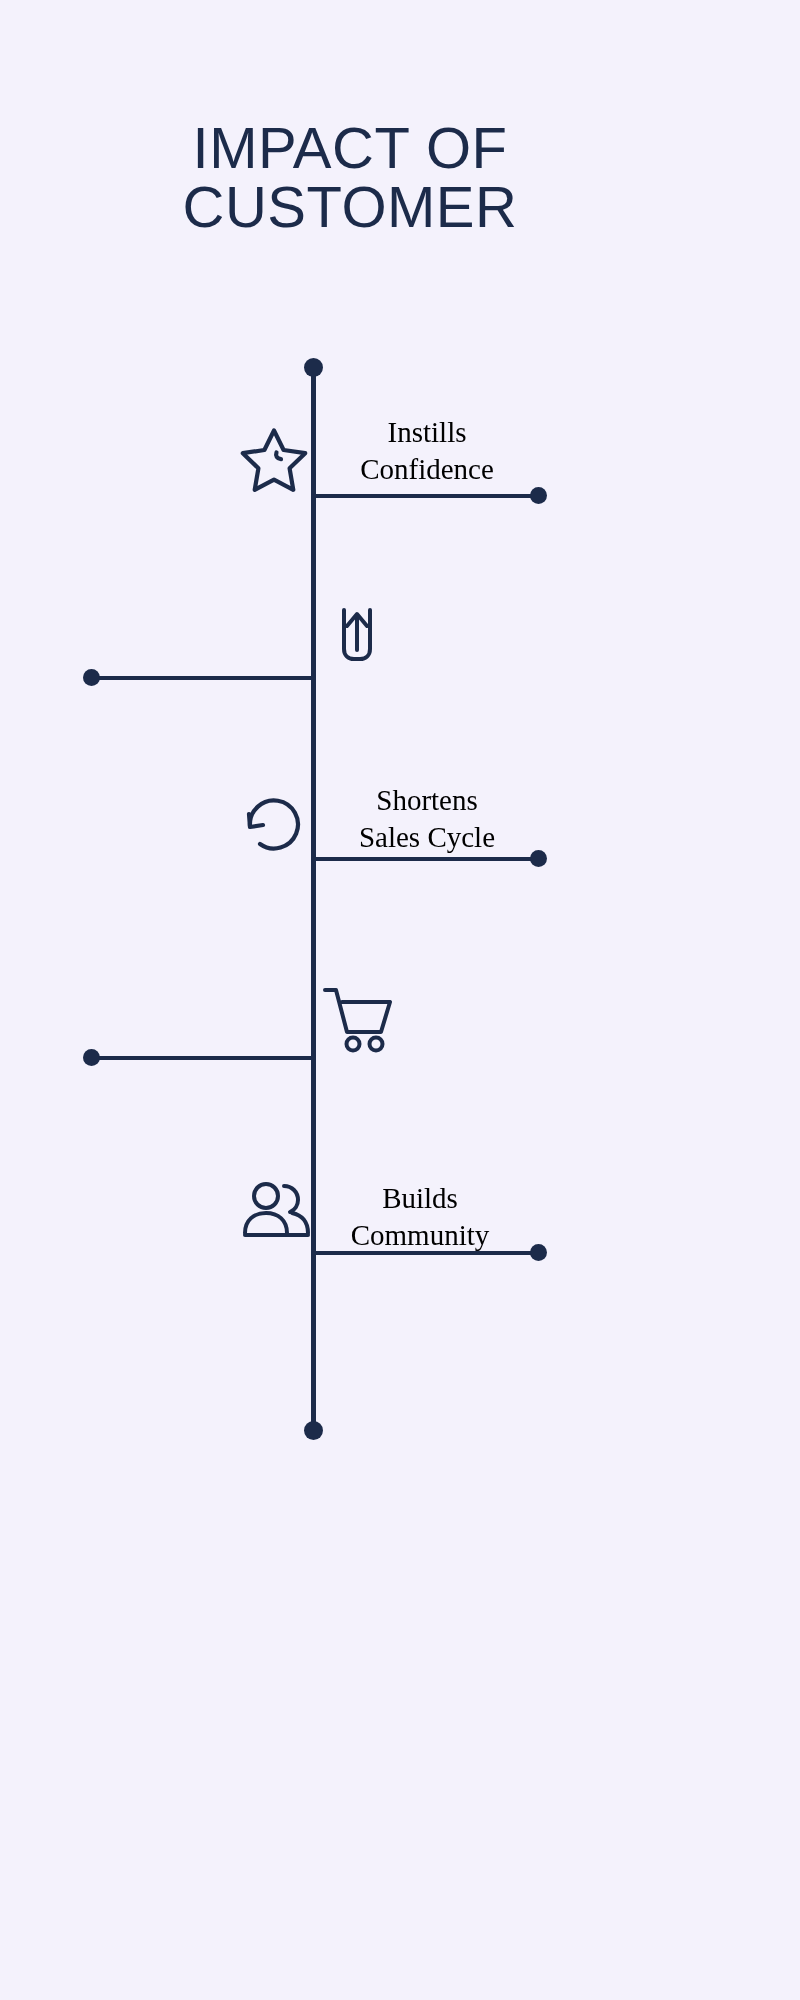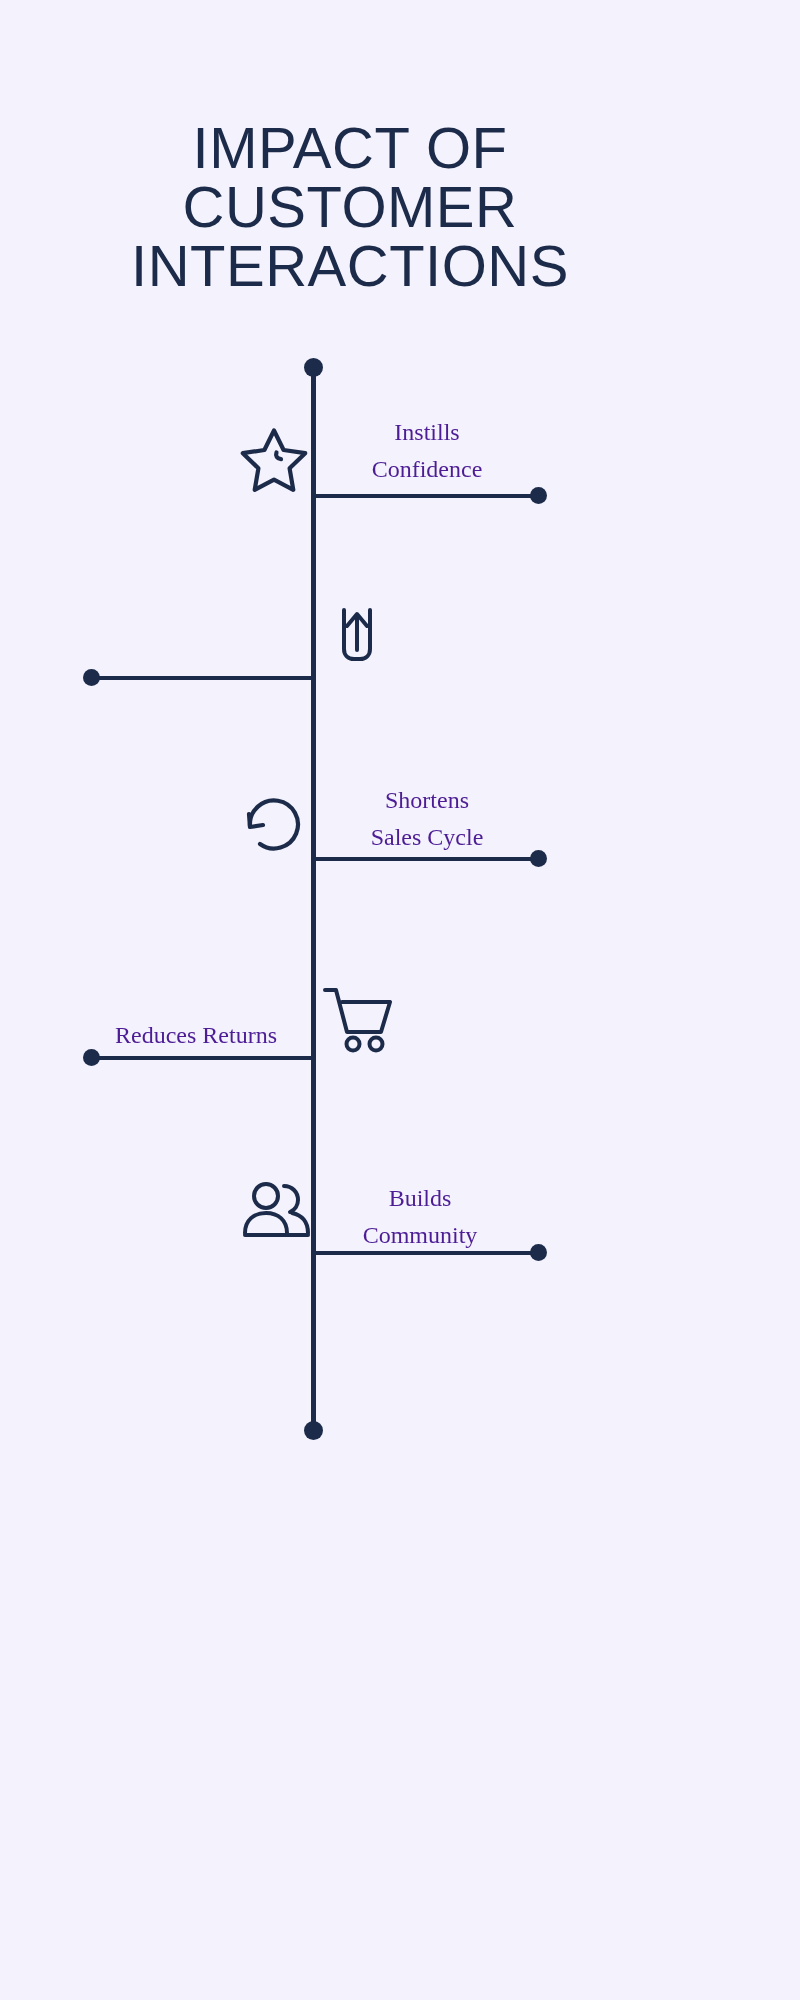--- a/index.html
+++ b/index.html
@@ -69,23 +69,23 @@
     width: 17px;
     height: 17px;
     border-radius: 50%;
     background: #1c2b4a;
   }
 
   
   .label {
     position: absolute;
     font-family: "Liberation Serif", serif;
-    font-size: 24px;
+    font-size: 29px;
     line-height: 37px;
-    color: #4c1d95;
+    color: #000000;
     white-space: pre-line;
   }
   .label.right { text-align: center; }
   .label.left  { text-align: center; }
 
   
   .icon {
     position: absolute;
   }
   .icon svg {
@@ -94,21 +94,20 @@
   }
 </style>
 </head>
 <body>
 
 <div id="infographic">
 
   <div class="title-block">
     <div class="title-line">IMPACT OF</div>
     <div class="title-line">CUSTOMER</div>
-    <div class="title-line">INTERACTIONS</div>
   </div>
 
   <div class="spine"></div>
   <div class="spine-cap top"></div>
   <div class="spine-cap bottom"></div>
 
   <div class="branch" style="left:313px; top:494px; width:226px;"></div>
   <div class="branch-dot" style="left:530px; top:487px;"></div>
   <div class="label right" style="left:337px; top:414px; width:180px;">Instills
 Confidence</div>
@@ -135,21 +134,20 @@
 Sales Cycle</div>
   <div class="icon" style="left:238px; top:786px;">
     <svg width="70" height="70" viewBox="0 0 70 70" fill="none" stroke="#1c2b4a" stroke-width="4.2" stroke-linejoin="round" stroke-linecap="round">
       <path d="M12 40 A24 24 0 1 1 22 58"></path>
       <path d="M11 28 L12 41 L25 39"></path>
     </svg>
   </div>
 
   <div class="branch" style="left:90px; top:1056px; width:226px;"></div>
   <div class="branch-dot" style="left:83px; top:1049px;"></div>
-  <div class="label left" style="left:91px; top:1017px; width:210px;">Reduces Returns</div>
   <div class="icon" style="left:322px; top:982px;">
     <svg width="74" height="74" viewBox="0 0 74 74" fill="none" stroke="#1c2b4a" stroke-width="4" stroke-linejoin="round" stroke-linecap="round">
       <path d="M3 8 L14 8 L25 50 L59 50 L68 20 L20 20"></path>
       <circle cx="31" cy="62" r="6.5"></circle>
       <circle cx="54" cy="62" r="6.5"></circle>
     </svg>
   </div>
 
   <div class="branch" style="left:313px; top:1251px; width:226px;"></div>
   <div class="branch-dot" style="left:530px; top:1244px;"></div>

